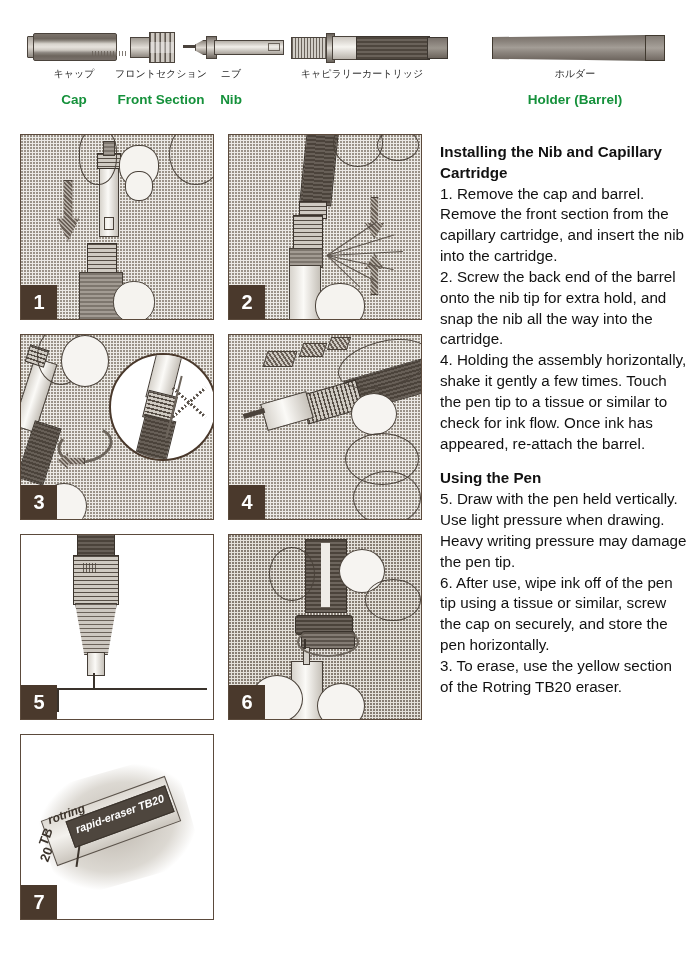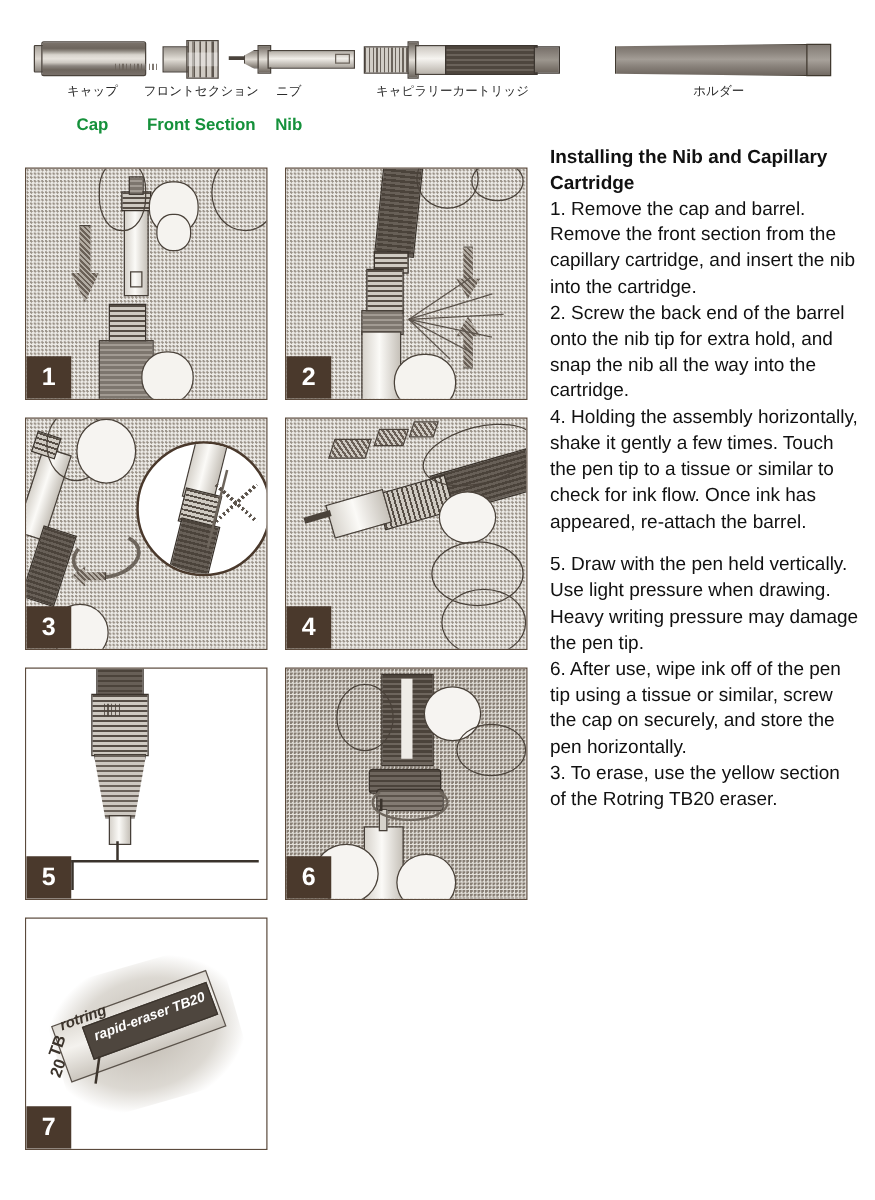--- a/index.html
+++ b/index.html
@@ -295,21 +295,21 @@
     position: absolute;
     left: 0; top: 50%;
     height: 1.4px;
     background: #5c544c;
     transform-origin: 0 50%;
   }
 
   
   #instructions {
     position: absolute;
-    left: 440px; top: 116px;
+    left: 440px; top: 142px;
     width: 248px;
     font-size: 15.2px;
     line-height: 1.37;
     color: #111111;
   }
   #instructions h2 {
     margin: 0;
     font-size: 15.2px;
     font-weight: bold;
     line-height: 1.37;
@@ -362,20 +362,21 @@
     <span class="lbl-jp">ニブ</span>
     <span class="lbl-en">Nib</span>
   </div>
 
   <div class="part-label" style="left:274px; top:68px; width:176px;">
     <span class="lbl-jp">キャピラリーカートリッジ</span>
   </div>
 
   <div class="part-label" style="left:487px; top:68px; width:176px;">
     <span class="lbl-jp">ホルダー</span>
+    <span class="lbl-en">Holder (Barrel)</span>
   </div>
 </div>
 
 <div id="panel-grid">
 
   <div class="panel" style="left:0px; top:0px; width:192px; height:184px;">
     <div class="art">
       <div class="halftone"></div>
 
       <div class="sh pen-light" style="left:78px; top:30px; width:18px; height:70px;"></div>
@@ -559,16 +560,17 @@
 
 <div id="instructions">
 
   <h2>Installing the Nib and Capillary Cartridge</h2>
   <p>1. Remove the cap and barrel. Remove the front section from the capillary cartridge, and insert the nib into the cartridge.</p>
   <p>2. Screw the back end of the barrel onto the nib tip for extra hold, and snap the nib all the way into the cartridge.</p>
   <p>4. Holding the assembly horizontally, shake it gently a few times. Touch the pen tip to a tissue or similar to check for ink flow. Once ink has appeared, re-attach the barrel.</p>
 
   <div class="sec-gap"></div>
 
+  <h2>Using the Pen</h2>
   <p>5. Draw with the pen held vertically. Use light pressure when drawing. Heavy writing pressure may damage the pen tip.</p>
   <p>6. After use, wipe ink off of the pen tip using a tissue or similar, screw the cap on securely, and store the pen horizontally.</p>
   <p>3. To erase, use the yellow section of the Rotring TB20 eraser.</p>
 </div>
 
 </body></html>

